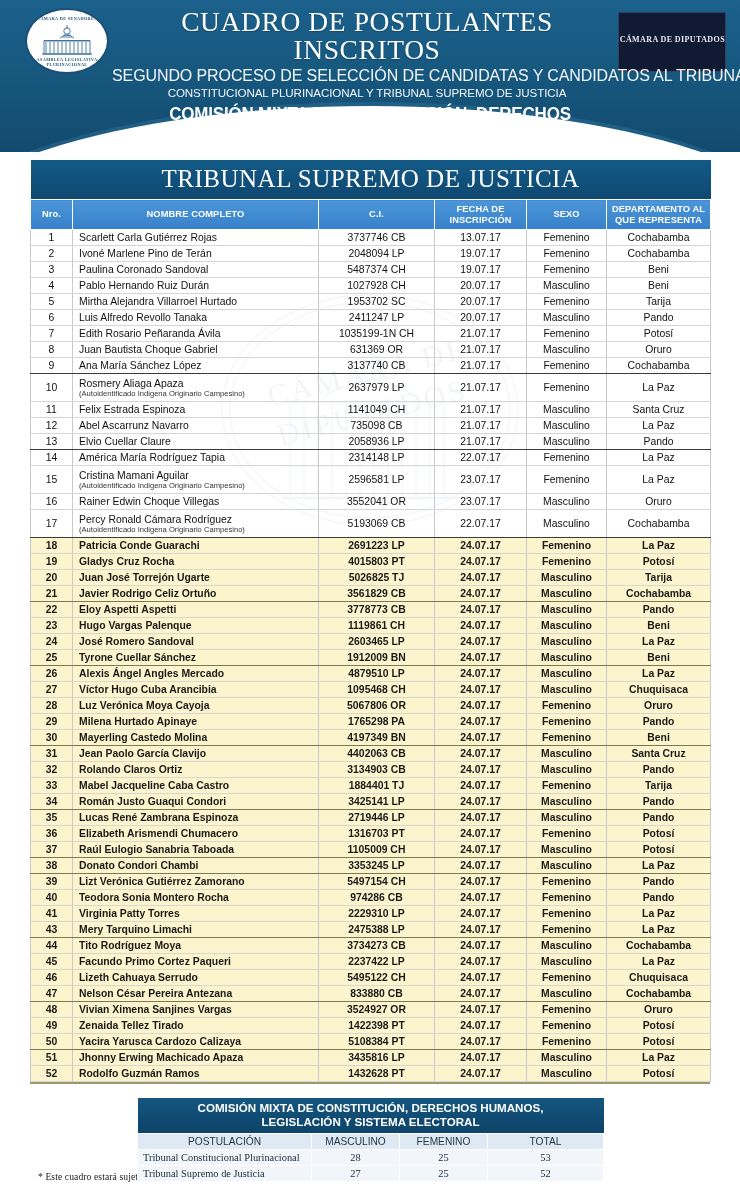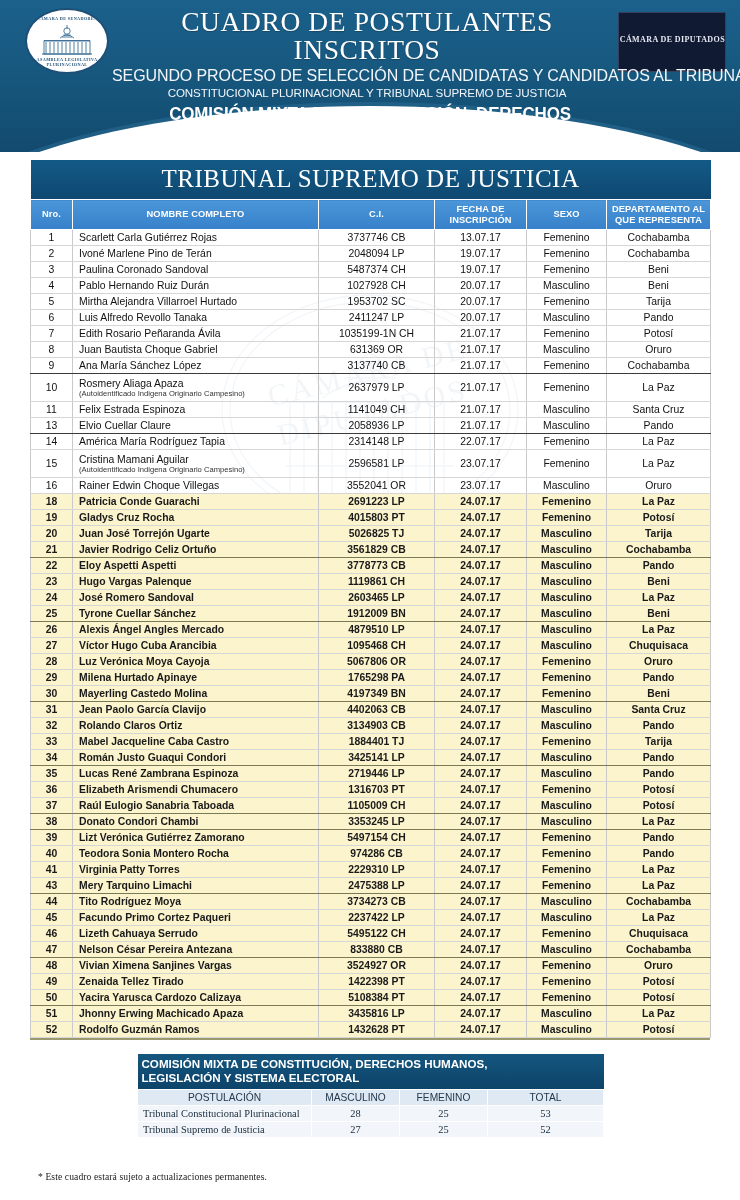--- a/index.html
+++ b/index.html
@@ -220,21 +220,21 @@
   table.summary col.s-post { width:174px; }
   table.summary col.s-m    { width:88px; }
   table.summary col.s-f    { width:88px; }
   table.summary col.s-t    { width:116px; }
 
   #sum-title td {
     background:#0f4b75;
     background:linear-gradient(180deg,#14567f 0%,#0d4369 100%);
     color:#ffffff;
     font-size:11.6px; font-weight:bold;
-    text-align:left; padding:3px 4px 4px 4px;
+    text-align:center; padding:3px 4px 4px 4px;
     line-height:1.18; border:none;
   }
   table.summary thead.s-hdr th {
     background:#dfe9f3;
     color:#22384c;
     font-size:10.2px; font-weight:normal;
     text-align:center; padding:2px 2px;
     border:1px solid #ffffff;
   }
   table.summary tbody td {
@@ -438,20 +438,28 @@
           <td class="dep">La Paz</td>
         </tr>
         <tr class="plain">
           <td class="nro">11</td>
           <td class="name">Felix Estrada Espinoza</td>
           <td class="ci">1141049 CH</td>
           <td class="fecha">21.07.17</td>
           <td class="sexo">Masculino</td>
           <td class="dep">Santa Cruz</td>
         </tr>
+        <tr class="plain">
+          <td class="nro">12</td>
+          <td class="name">Abel Ascarrunz Navarro</td>
+          <td class="ci">735098 CB</td>
+          <td class="fecha">21.07.17</td>
+          <td class="sexo">Masculino</td>
+          <td class="dep">La Paz</td>
+        </tr>
         <tr class="plain thick-dark">
           <td class="nro">13</td>
           <td class="name">Elvio Cuellar Claure</td>
           <td class="ci">2058936 LP</td>
           <td class="fecha">21.07.17</td>
           <td class="sexo">Masculino</td>
           <td class="dep">Pando</td>
         </tr>
         <tr class="plain">
           <td class="nro">14</td>
@@ -472,20 +480,31 @@
           <td class="sexo">Femenino</td>
           <td class="dep">La Paz</td>
         </tr>
         <tr class="plain">
           <td class="nro">16</td>
           <td class="name">Rainer Edwin Choque Villegas</td>
           <td class="ci">3552041 OR</td>
           <td class="fecha">23.07.17</td>
           <td class="sexo">Masculino</td>
           <td class="dep">Oruro</td>
+        </tr>
+        <tr class="plain tall thick-dark">
+          <td class="nro">17</td>
+          <td class="name">
+            <span class="nm">Percy Ronald Cámara Rodríguez</span>
+            <span class="sub-note">(Autoidentificado Indigena Originario Campesino)</span>
+          </td>
+          <td class="ci">5193069 CB</td>
+          <td class="fecha">22.07.17</td>
+          <td class="sexo">Masculino</td>
+          <td class="dep">Cochabamba</td>
         </tr>
         <tr class="hl">
           <td class="nro">18</td>
           <td class="name">Patricia Conde Guarachi</td>
           <td class="ci">2691223 LP</td>
           <td class="fecha">24.07.17</td>
           <td class="sexo">Femenino</td>
           <td class="dep">La Paz</td>
         </tr>
         <tr class="hl">

